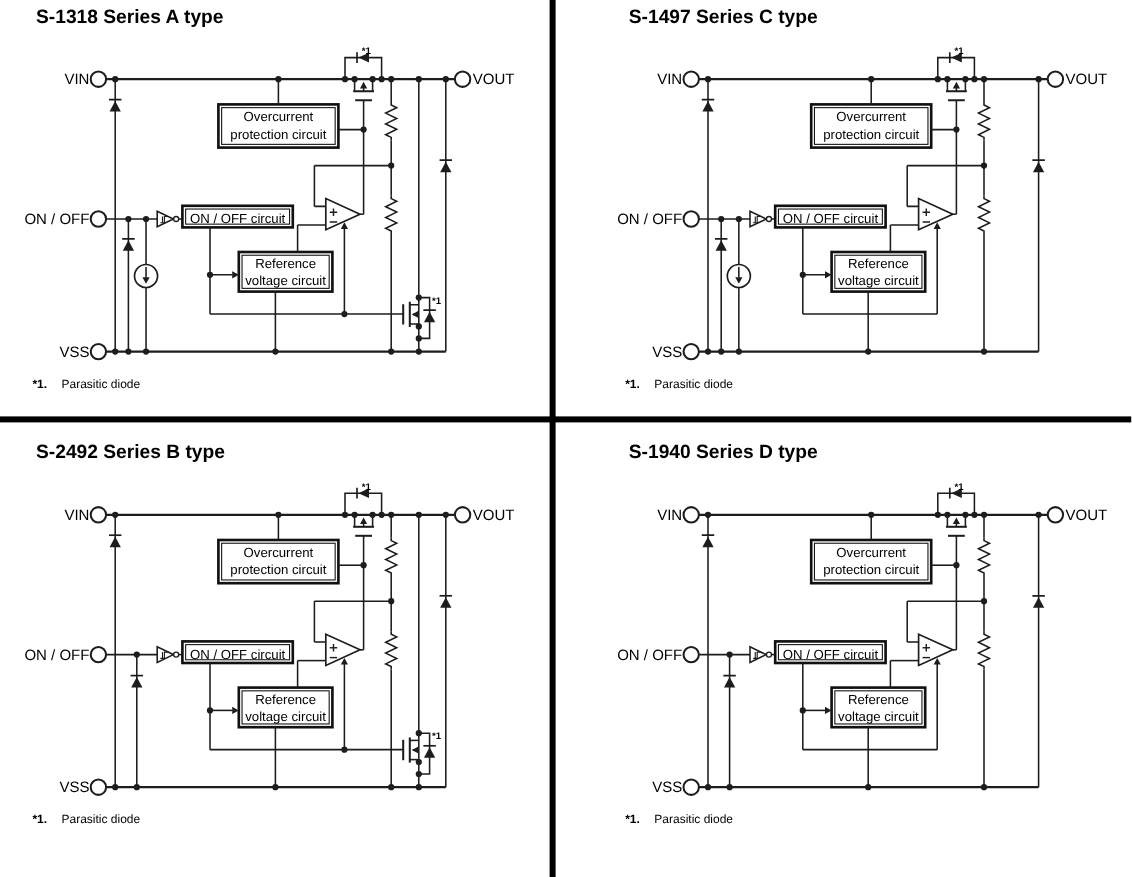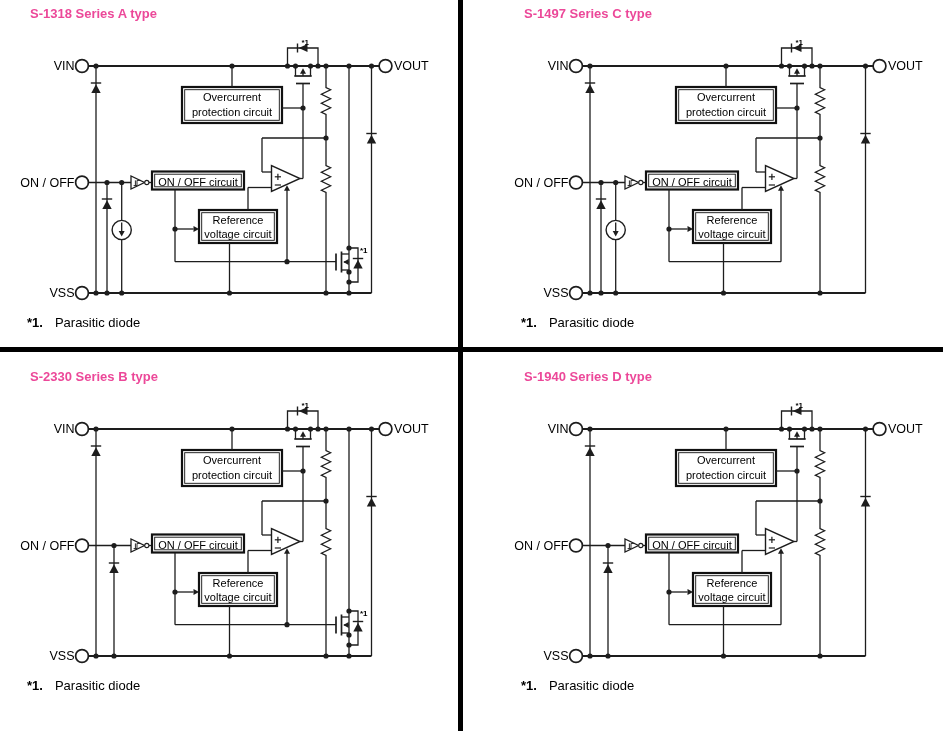--- a/index.html
+++ b/index.html
@@ -2,23 +2,23 @@
 <html><head>
 <meta charset="utf-8">
 <style>
   html,body{margin:0;padding:0;background:#ffffff;}
   .stage{position:relative;width:943px;height:731px;background:#ffffff;
          font-family:"Liberation Sans",sans-serif;overflow:hidden;}
   .divider-v{position:absolute;left:458px;top:0;width:5px;height:731px;background:#000;}
   .divider-h{position:absolute;left:0;top:347px;width:943px;height:5px;background:#000;}
   .panel{position:absolute;width:460px;height:363px;}
   .p0{left:0;top:0;} .p1{left:494px;top:0;} .p2{left:0;top:363px;} .p3{left:494px;top:363px;}
-  .panel-title{position:absolute;left:30px;top:6px;font-size:13px;font-weight:700;color:#ec4899;white-space:nowrap;}
+  .panel-title{position:absolute;left:30px;top:6px;font-size:16px;font-weight:700;color:#000000;white-space:nowrap;}
   .panel svg{position:absolute;left:0;top:28px;}
-  .footnote{position:absolute;left:27px;top:315px;margin:0;font-size:13px;color:#000;white-space:nowrap;}
+  .footnote{position:absolute;left:27px;top:315px;margin:0;font-size:10px;color:#000;white-space:nowrap;}
   .fn-marker{font-weight:700;margin-right:12px;}
   svg text{font-family:"Liberation Sans",sans-serif;fill:#000;}
 </style>
 </head>
 <body>
 
 <div class="stage">
   <div class="divider-v"></div>
   <div class="divider-h"></div>
 
@@ -281,21 +281,21 @@
           <g>
             <line x1="366.3" y1="133.5" x2="376.7" y2="133.5" stroke="#1d1d1d" stroke-width="1.4"></line>
             <polygon points="371.5,134.7 366.8,143.5 376.2,143.5" fill="#1d1d1d"></polygon>
           </g>
         </g>
       </svg>
     <p class="footnote"><span class="fn-marker">*1.</span><span>Parasitic diode</span></p>
   </section>
 
   <section class="panel p2">
-    <div class="panel-title">S-2330 Series B type</div>
+    <div class="panel-title">S-2492 Series B type</div>
     <svg width="460" height="300" viewBox="0 28 460 300">
         <g>
           <polyline points="88.5,66 379,66" fill="none" stroke="#1d1d1d" stroke-width="1.8"></polyline>
           <polyline points="88.5,293 371.5,293" fill="none" stroke="#1d1d1d" stroke-width="1.8"></polyline>
           <circle cx="82" cy="66" r="6.4" fill="#fff" stroke="#1d1d1d" stroke-width="1.7"></circle>
           <text x="74.5" y="70.3" font-size="12.5" text-anchor="end" font-weight="400">VIN</text>
           <circle cx="385.5" cy="66" r="6.4" fill="#fff" stroke="#1d1d1d" stroke-width="1.7"></circle>
           <text x="394" y="70.3" font-size="12.5" text-anchor="start" font-weight="400">VOUT</text>
           <circle cx="82" cy="293" r="6.4" fill="#fff" stroke="#1d1d1d" stroke-width="1.7"></circle>
           <text x="74.5" y="297.3" font-size="12.5" text-anchor="end" font-weight="400">VSS</text>

